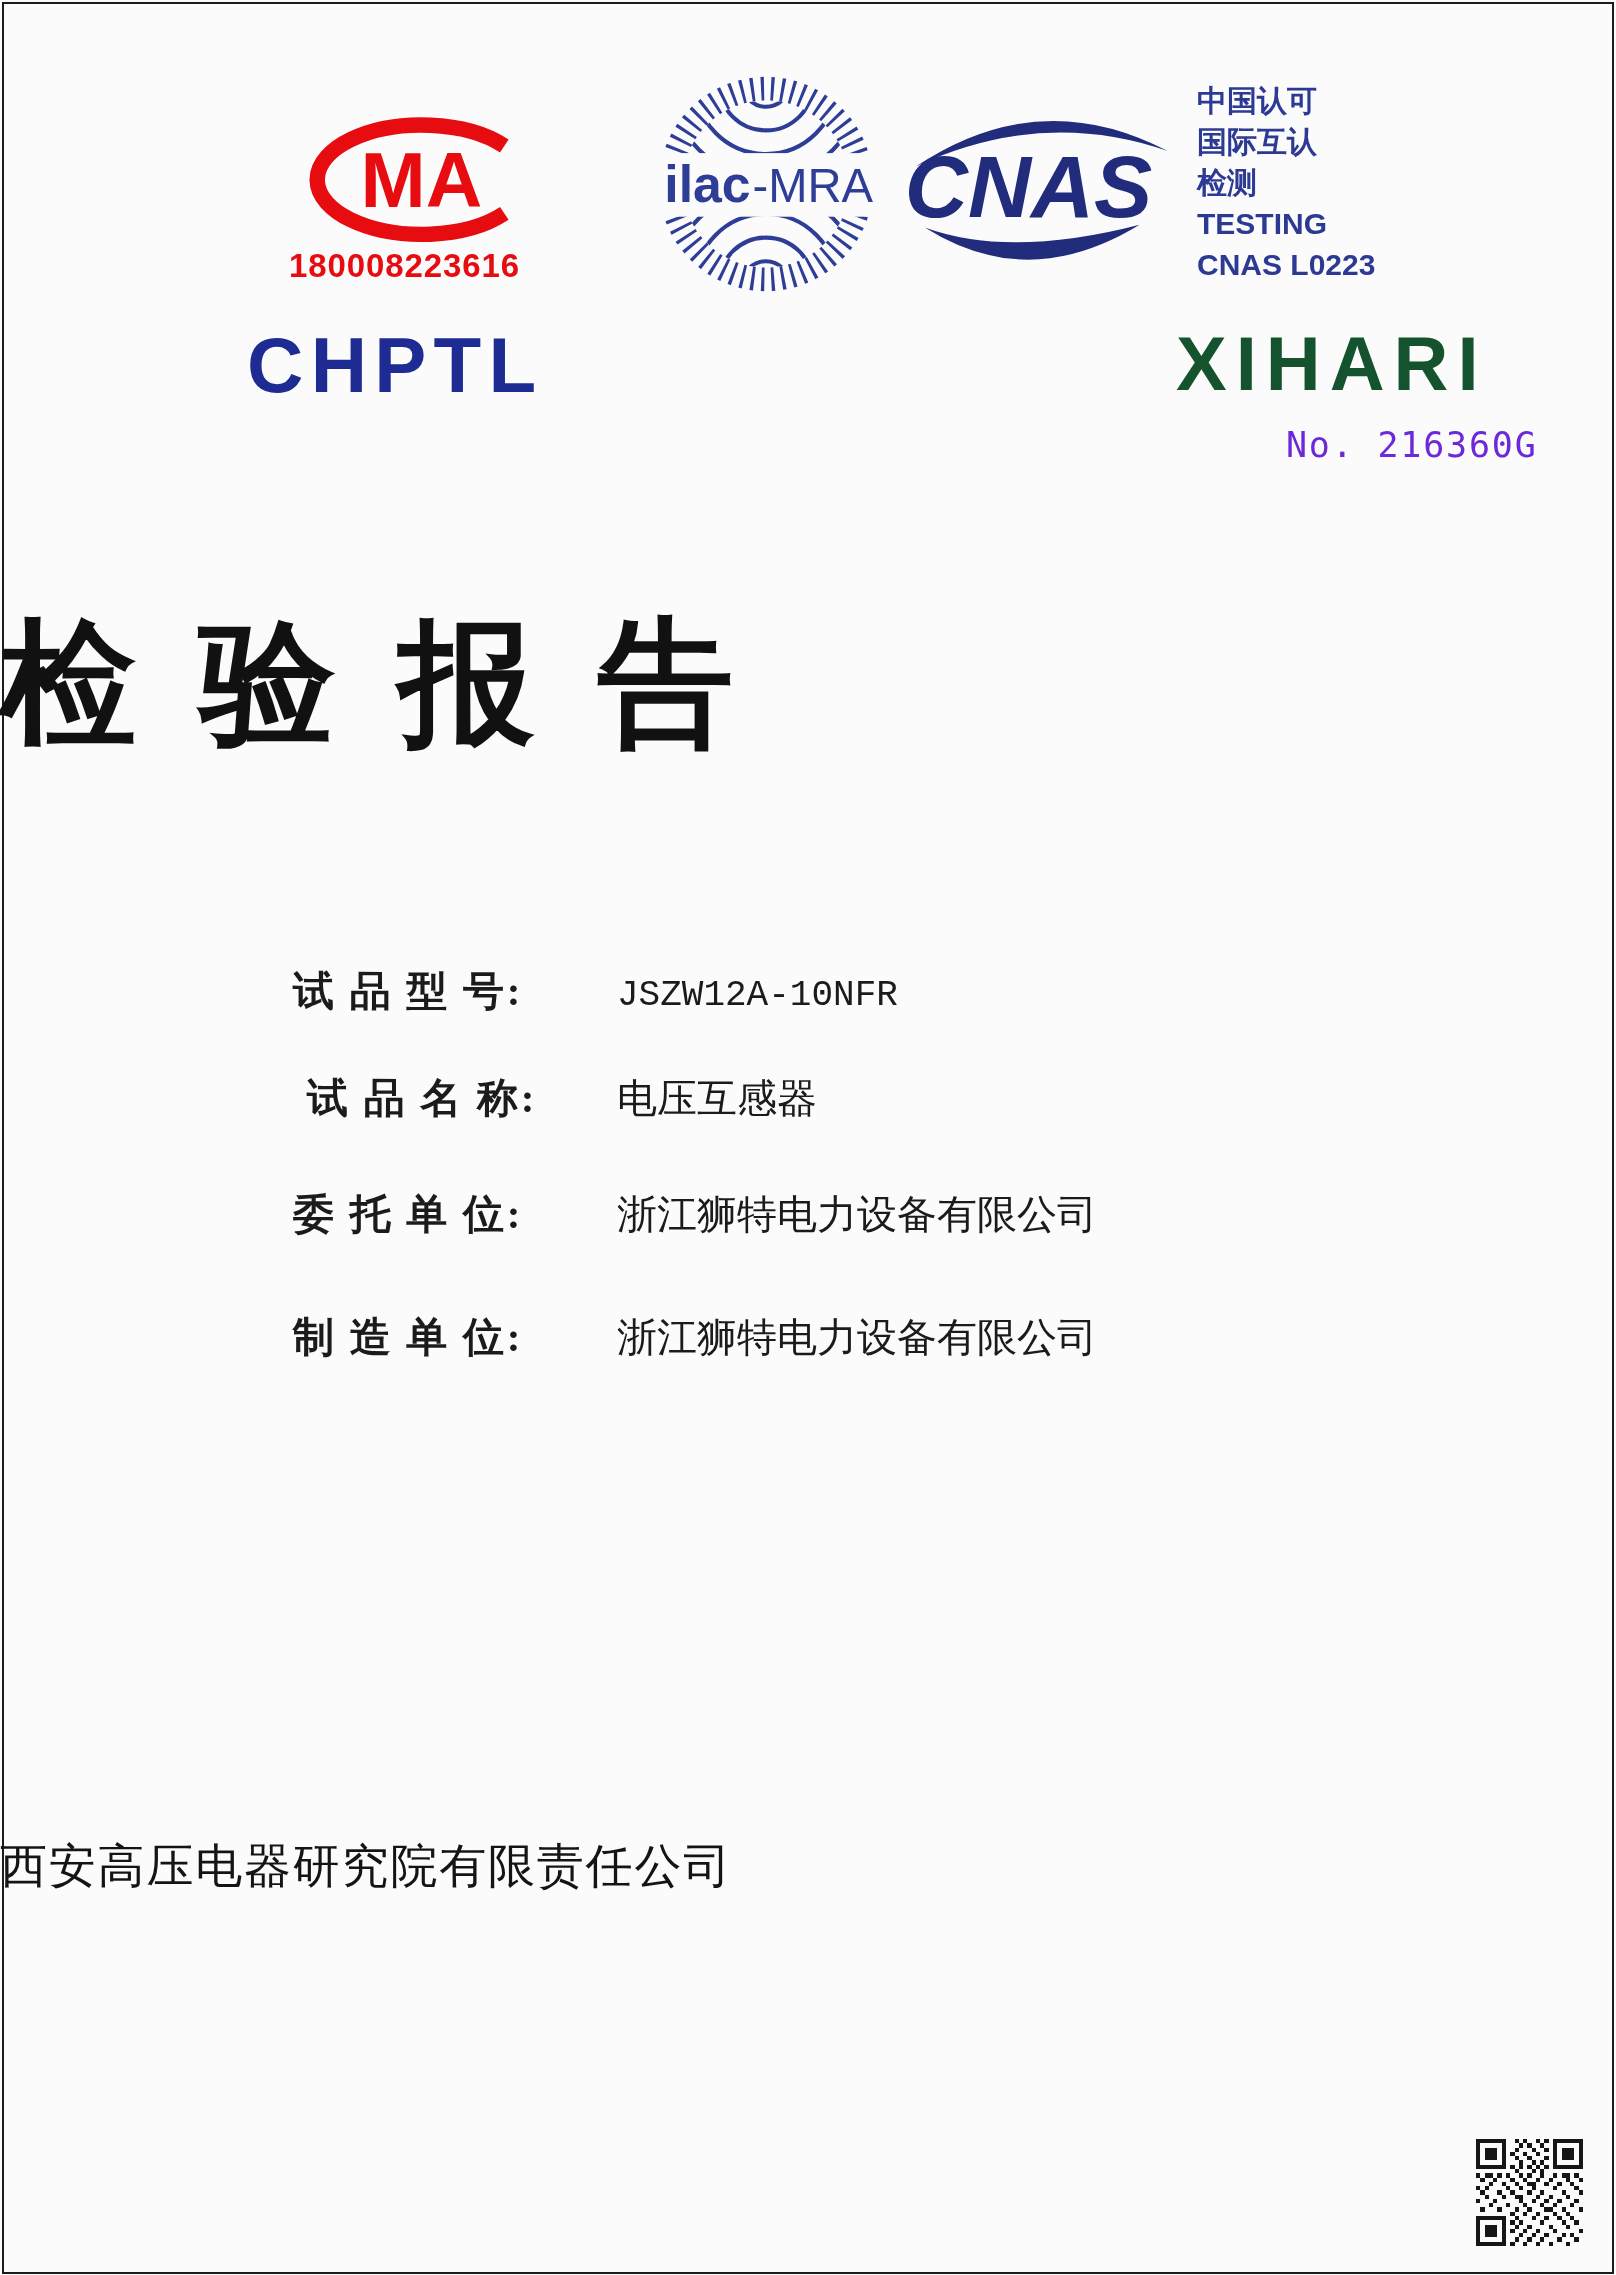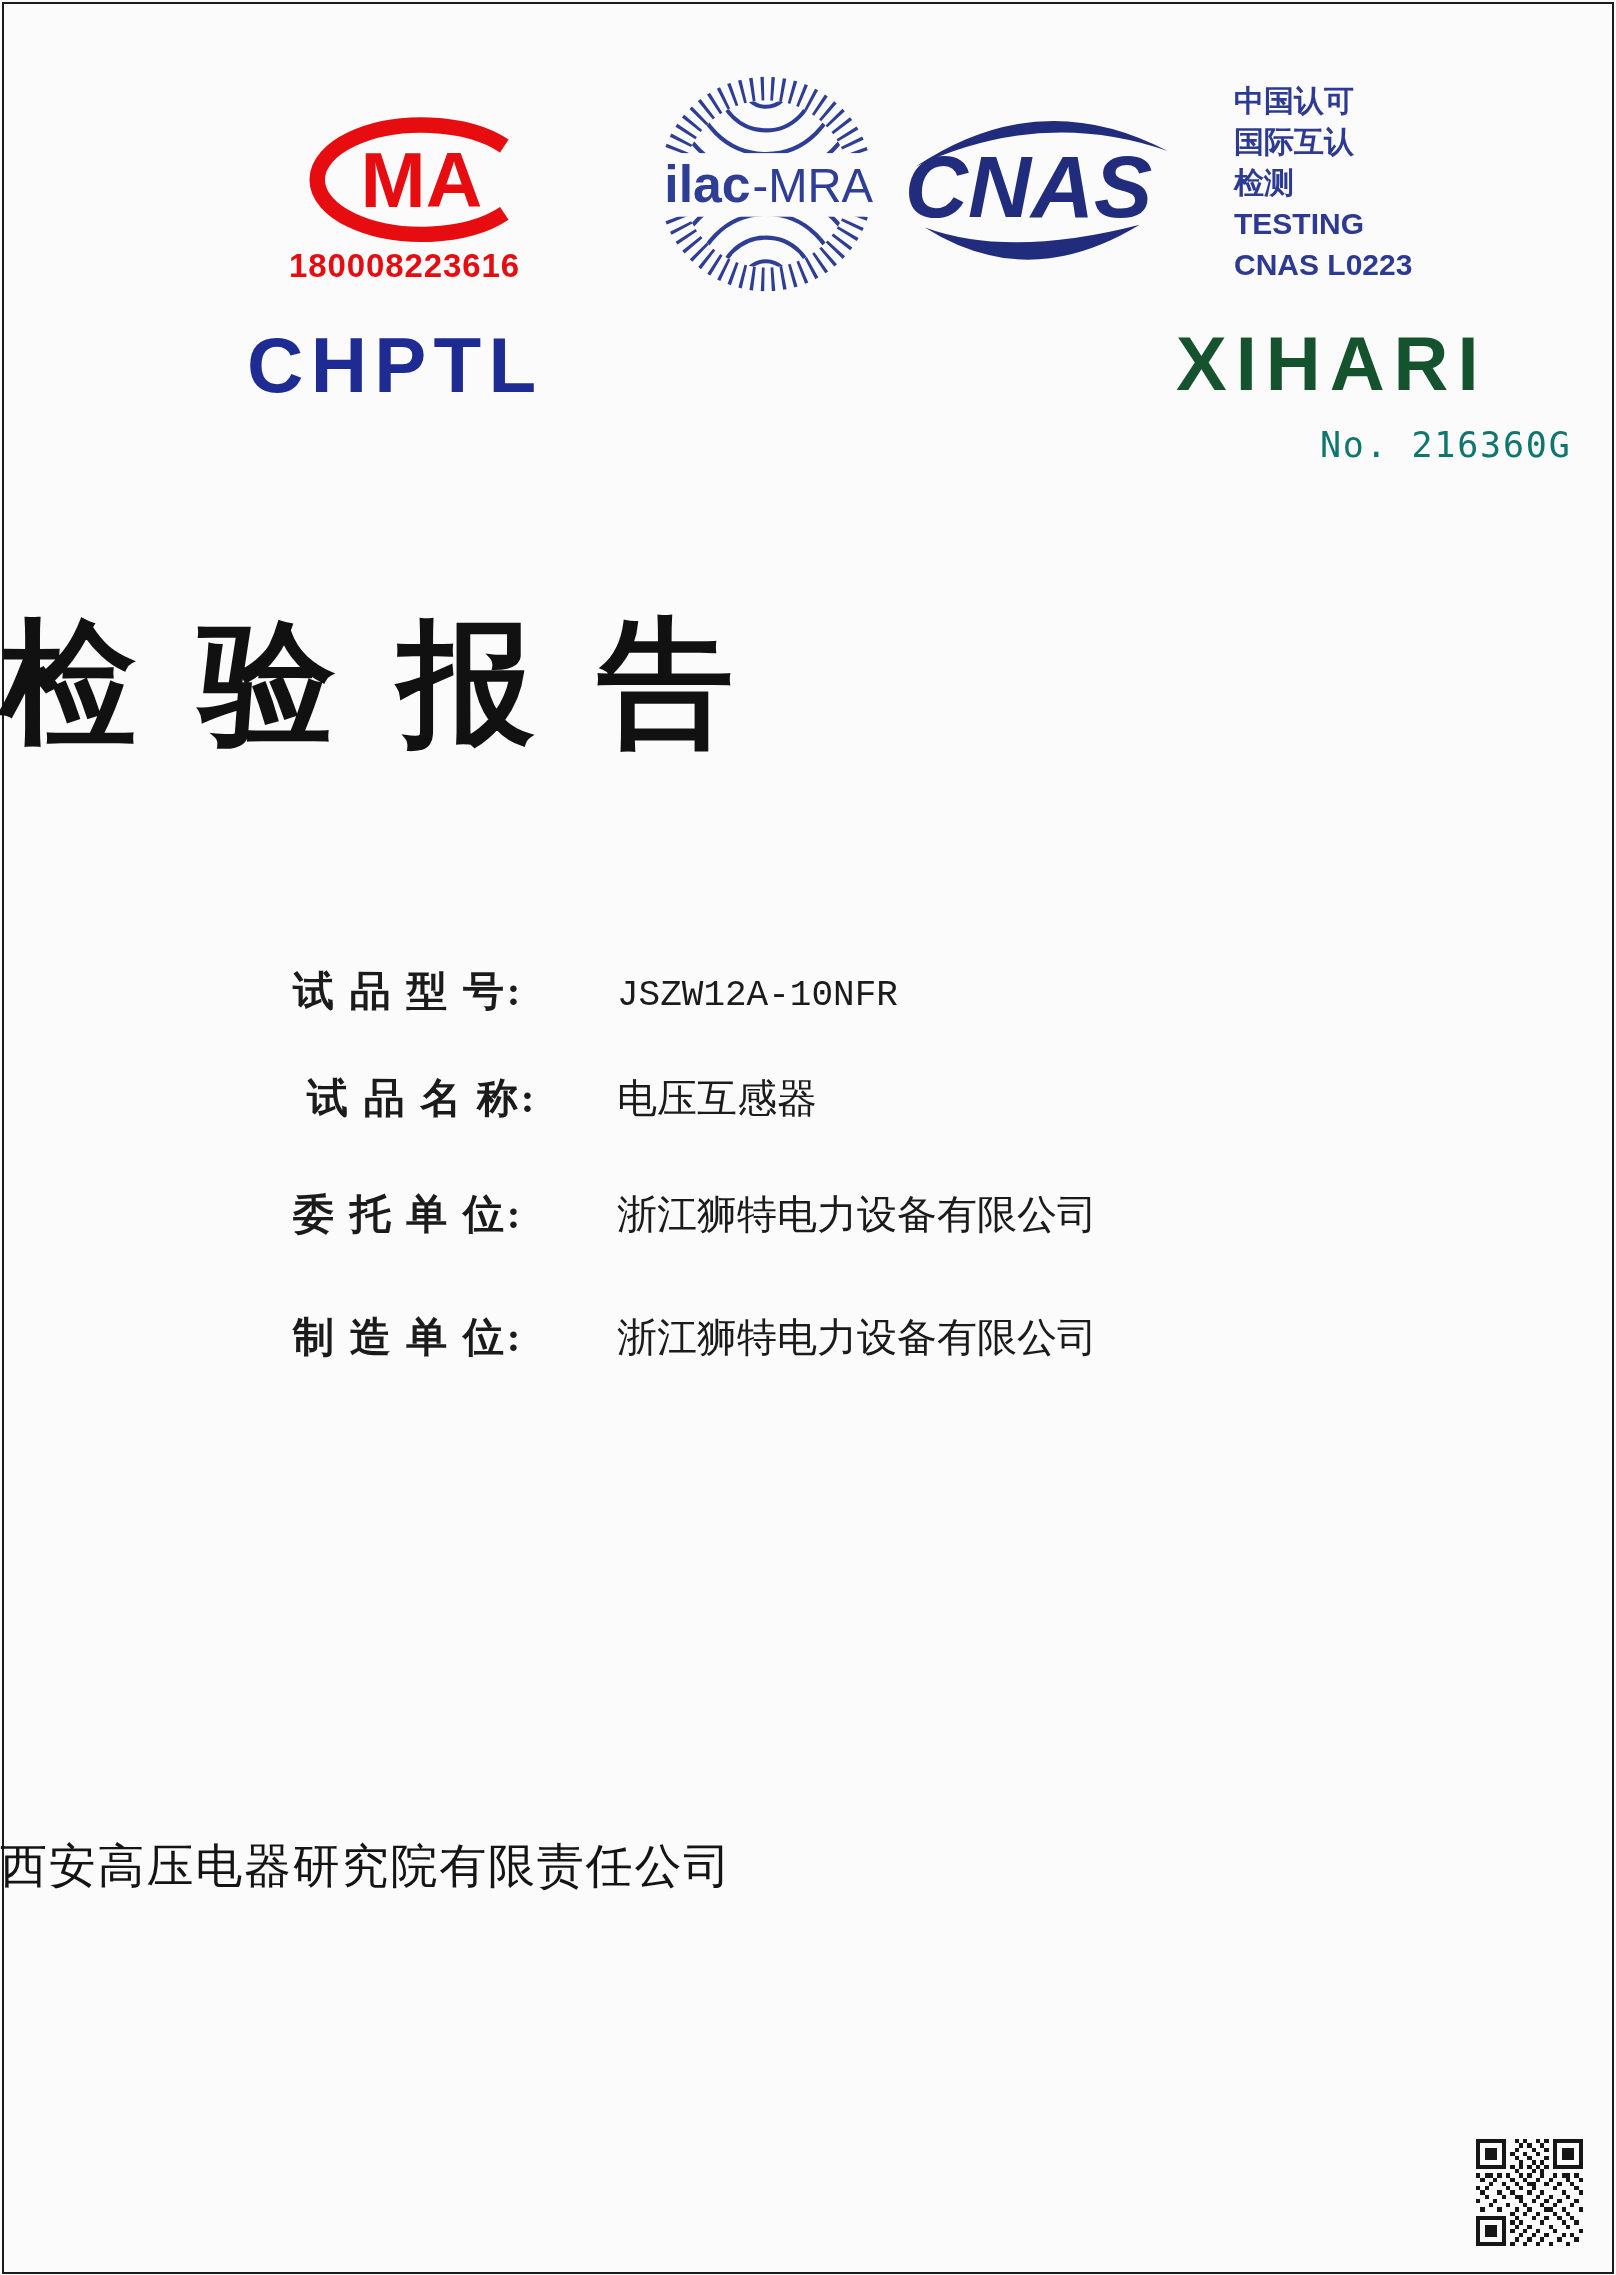--- a/index.html
+++ b/index.html
@@ -8,26 +8,26 @@
   .frame{position:absolute;inset:1.8px;border:2.7px solid #1b1b1b;pointer-events:none;}
   .abs{position:absolute;}
 
   
   .cma-svg{left:305px;top:116px;width:232px;height:132px;}
   .cma-number{left:289px;top:247px;width:265px;
               font-size:33px;font-weight:600;letter-spacing:0.9px;color:#e60c10;}
   .ilac-svg{left:657px;top:75px;width:218px;height:218px;}
   .cnas-svg{left:903px;top:80px;width:273px;height:205px;}
   .accred{left:1197px;top:80px;font-size:30px;font-weight:700;color:#2d3a93;line-height:41px;}
-  .accred div{white-space:nowrap;margin-left:37px;}
+  .accred div{white-space:nowrap;}
 
   .chptl{left:247px;top:320px;font-size:78px;font-weight:800;letter-spacing:7.3px;color:#1d2b92;}
   .xihari{left:1176px;top:320px;font-size:76px;font-weight:800;letter-spacing:9px;color:#14532d;}
-  .report-no{left:1286px;top:425px;font-size:35px;letter-spacing:1.8px;color:#0f766e;
-             font-family:"DejaVu Sans Mono",monospace;margin-left:34px;}
+  .report-no{left:1286px;top:425px;font-size:35px;letter-spacing:1.8px;color:#6d28d9;
+             font-family:"DejaVu Sans Mono",monospace;}
 
   .title{left:0;top:593px;width:100%;text-align:left;font-size:136px;font-weight:900;
          letter-spacing:12.7px;color:#111;white-space:nowrap;}
 
   .field-row{left:253px;white-space:nowrap;margin-left:40px;}
   .field-label{display:inline-block;min-width:244px;font-family:"Liberation Serif",serif;
                font-weight:700;font-size:41px;letter-spacing:2.7px;color:#1b1b1b;}
   .field-value{margin-left:80px;font-family:"Liberation Serif",serif;font-weight:400;
                font-size:40px;color:#1b1b1b;}
   .field-value.mono{font-family:"Liberation Mono",monospace;font-size:36px;font-weight:500;}

